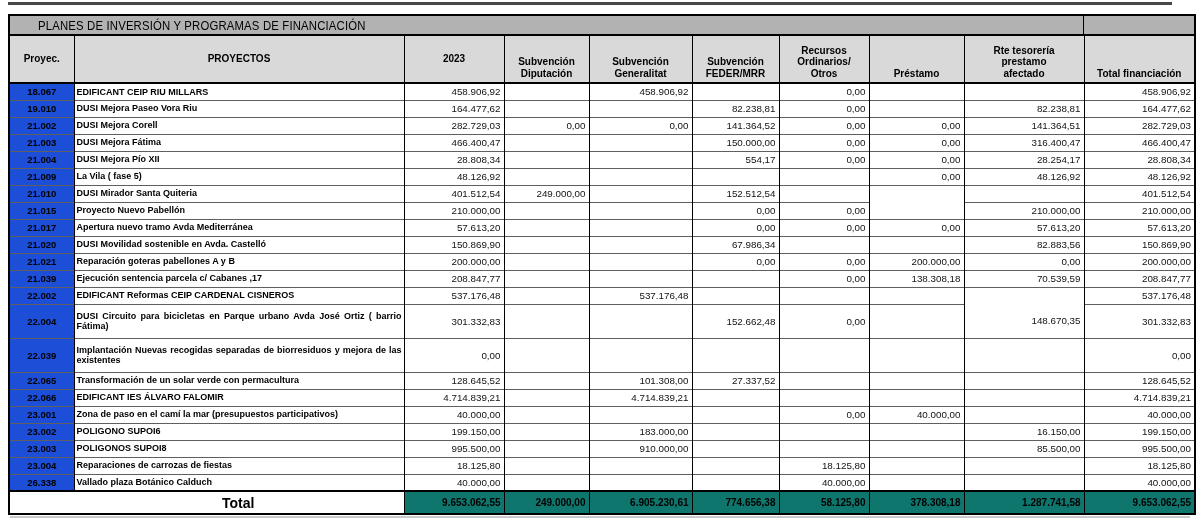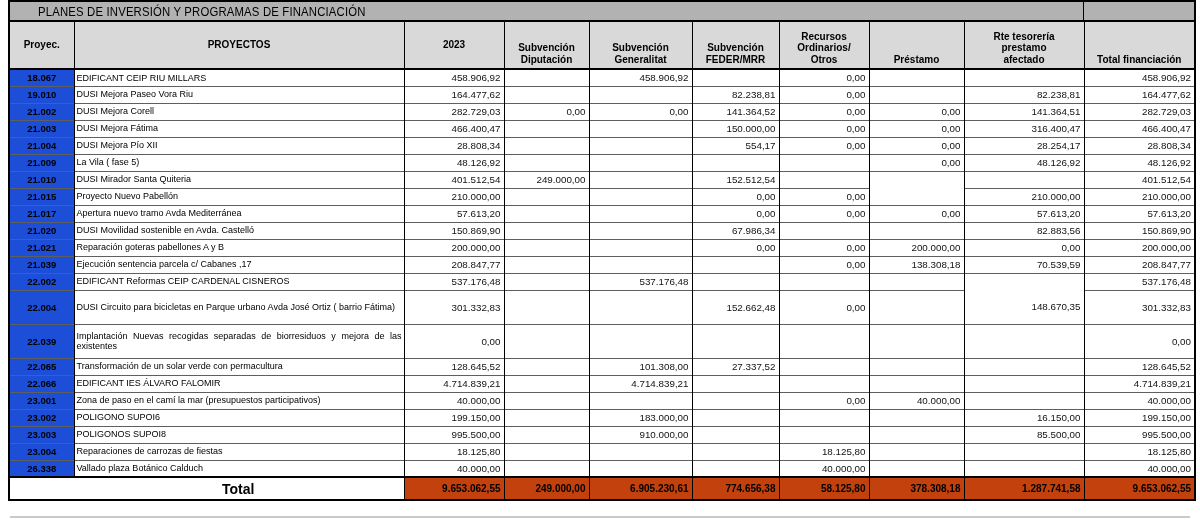--- a/index.html
+++ b/index.html
@@ -3,21 +3,21 @@
 <meta charset="utf-8">
 <style>
   html,body{margin:0;padding:0;}
   body{
     width:1200px;height:525px;position:relative;overflow:hidden;
     background:#ffffff;font-family:"Liberation Sans",sans-serif;color:#000;
   }
   .top-strip{position:absolute;left:8px;top:2px;width:1164px;height:3px;background:#474747;}
   .bottom-rule{position:absolute;left:10px;top:516px;width:1180px;height:2px;background:#c9c9c9;}
 
-  .sheet{position:absolute;left:8px;top:0;width:1184px;border:2px solid #000;background:#fff;}
+  .sheet{position:absolute;left:8px;top:14px;width:1184px;border:2px solid #000;background:#fff;}
 
   .title-bar{display:flex;height:18px;background:#b2b2b2;border-bottom:2px solid #000;}
   .title-main{flex:1;display:flex;align-items:center;padding-left:28px;overflow:hidden;}
   .title-text{
     font-size:13.5px;font-weight:400;white-space:nowrap;letter-spacing:.2px;
     transform:scaleX(.84);transform-origin:0 50%;
   }
   .title-right{width:110px;border-left:1px solid #000;}
 
   table.grid{border-collapse:collapse;table-layout:fixed;width:100%;}
@@ -32,28 +32,28 @@
   .grid thead th.va-e{vertical-align:bottom;}
 
   .grid td{
     border-left:1px solid #000;border-top:1px solid #5f5f5f;
     font-size:10px;height:17px;padding:0 3px;vertical-align:middle;
   }
   .grid th:first-child,.grid td:first-child{border-left:none;}
 
   td.code{background:#1d4ed8;font-weight:bold;text-align:center;font-size:9.5px;}
   td.pname{
-    font-weight:normal;font-size:9px;text-align:justify;line-height:10.5px;
+    font-weight:bold;font-size:9px;text-align:justify;line-height:10.5px;
     padding:0 2px;white-space:normal;vertical-align:middle;
   }
   td.num{text-align:right;white-space:nowrap;font-size:9.8px;color:#111;}
   td.nbb{border-bottom-style:hidden;}
 
   .grid tfoot td{
-    border-top:2px solid #000;background:#c2410c;font-weight:bold;
+    border-top:2px solid #000;background:#0f766e;font-weight:bold;
     font-size:10px;height:22px;
   }
   .grid tfoot td.tlabel{background:#fff;text-align:center;padding-left:66px;font-size:14px;}
   .grid tfoot td.num{color:#000;}
 </style>
 </head>
 <body>
 
 <div class="top-strip"></div>
 

